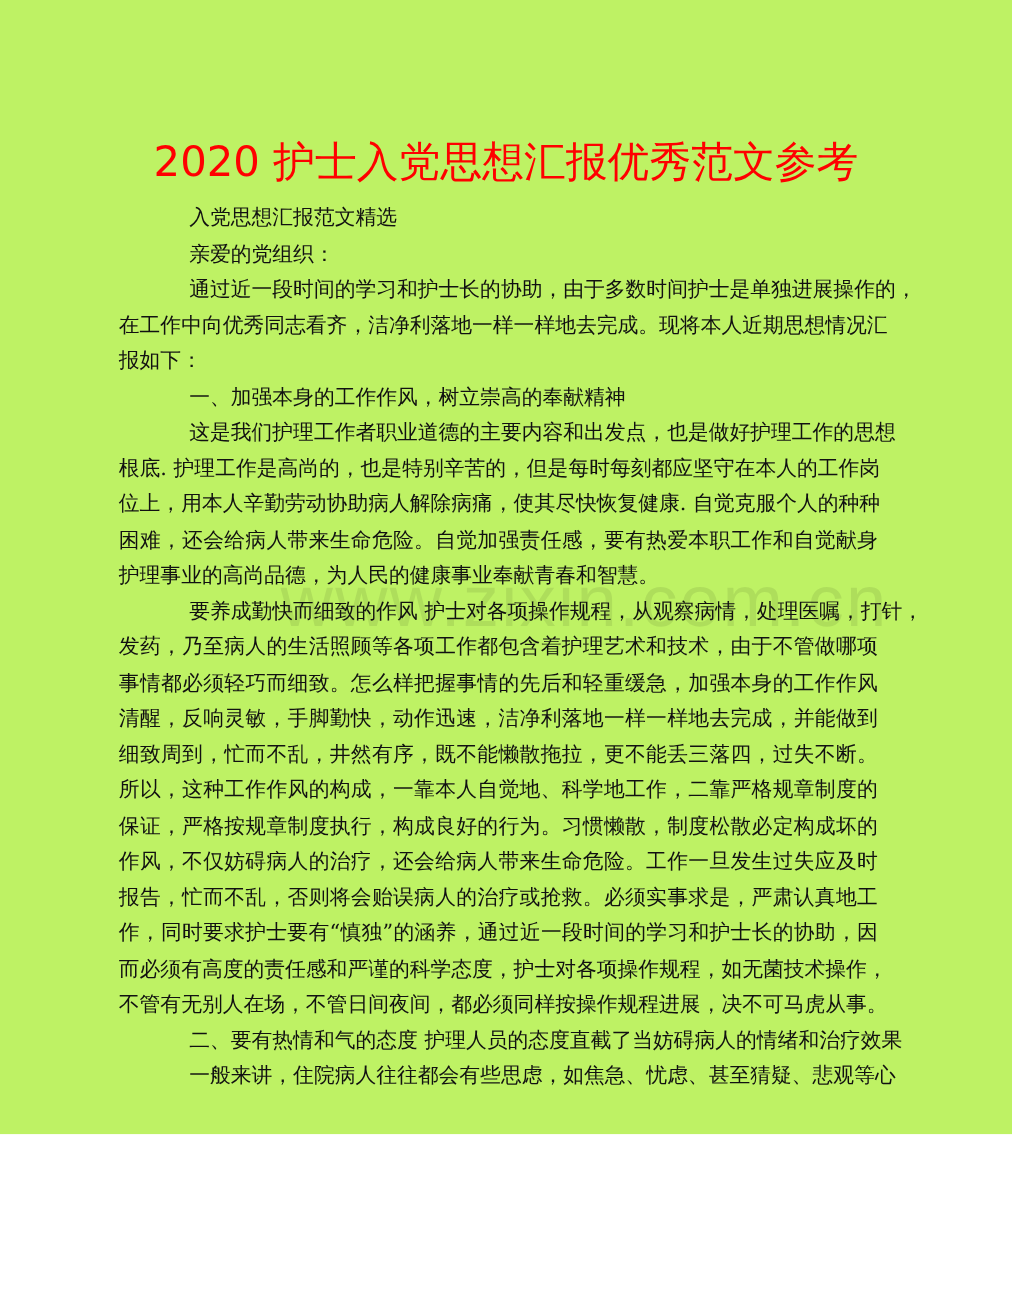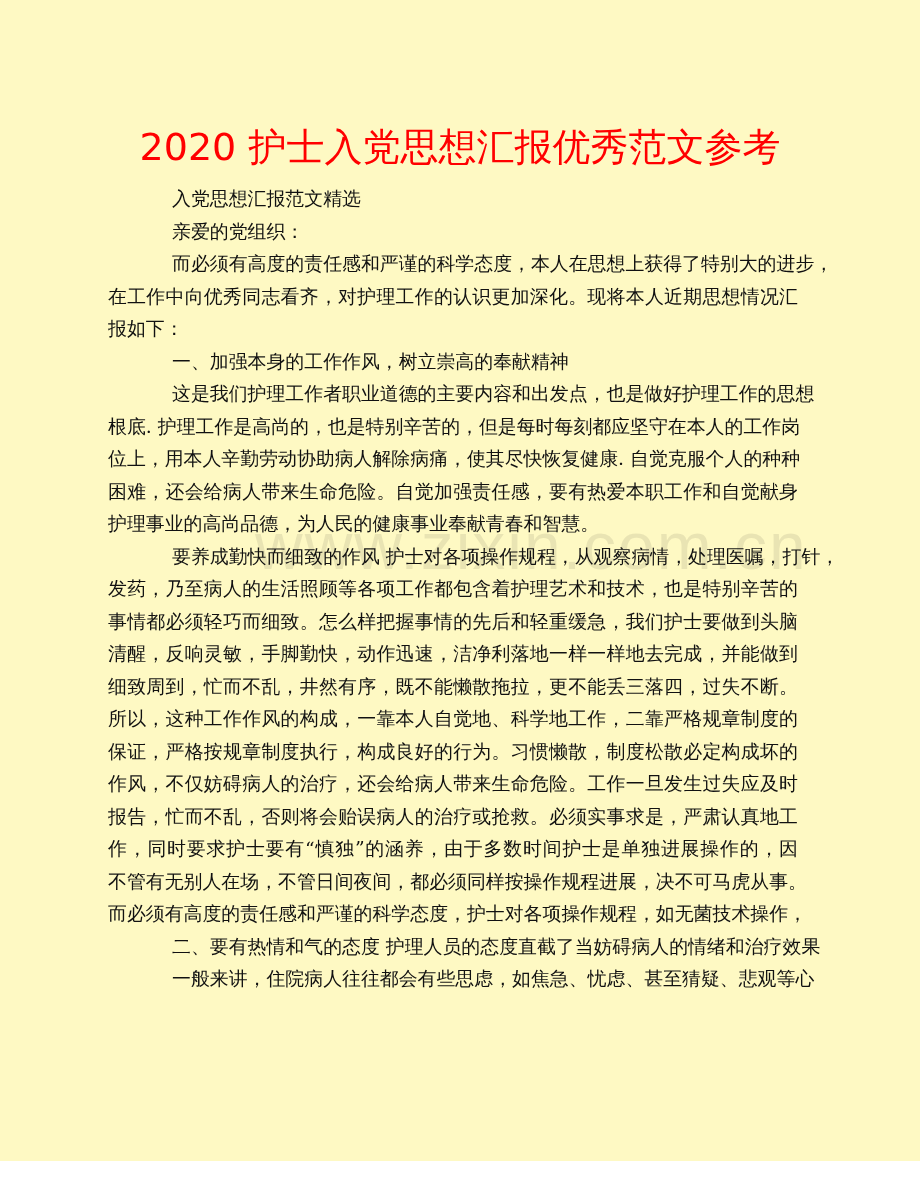--- a/index.html
+++ b/index.html
@@ -1,17 +1,17 @@
 <!DOCTYPE html>
 <html><head>
 <meta charset="utf-8">
 <style>
   html, body { margin: 0; padding: 0; background: #ffffff; }
   body { width: 920px; height: 1191px; position: relative; overflow: hidden; }
-  .page { position: absolute; left: 0; top: 0; width: 920px; height: 1161px; background: #fef9c3; }
+  .page { position: absolute; left: 0; top: 0; width: 920px; height: 1031px; background: #bef264; }
   .title {
     position: absolute; left: 0; top: 122px; width: 920px; text-align: center;
     font-family: "DejaVu Sans", "Liberation Sans", sans-serif;
     font-size: 38px; line-height: 50px; color: #ff0000; letter-spacing: 0px;
   }
   .body-text {
     position: absolute; left: 108px; top: 182px; width: 690px;
     font-family: "DejaVu Serif", "Liberation Serif", serif;
     font-size: 18.9px; line-height: 32.5px; color: #111111;
   }
@@ -28,37 +28,37 @@
 <body>
 
 <div class="page">
   <div class="title">2020 护士入党思想汇报优秀范文参考</div>
 
   <div class="watermark">www.zixin.com.cn</div>
 
   <div class="body-text">
     <div class="line indent last">入党思想汇报范文精选</div>
     <div class="line indent last">亲爱的党组织：</div>
-    <div class="line indent">而必须有高度的责任感和严谨的科学态度，本人在思想上获得了特别大的进步，</div>
-    <div class="line">在工作中向优秀同志看齐，对护理工作的认识更加深化。现将本人近期思想情况汇</div>
+    <div class="line indent">通过近一段时间的学习和护士长的协助，由于多数时间护士是单独进展操作的，</div>
+    <div class="line">在工作中向优秀同志看齐，洁净利落地一样一样地去完成。现将本人近期思想情况汇</div>
     <div class="line last">报如下：</div>
     <div class="line indent last">一、加强本身的工作作风，树立崇高的奉献精神</div>
     <div class="line indent">这是我们护理工作者职业道德的主要内容和出发点，也是做好护理工作的思想</div>
     <div class="line">根底. 护理工作是高尚的，也是特别辛苦的，但是每时每刻都应坚守在本人的工作岗</div>
     <div class="line">位上，用本人辛勤劳动协助病人解除病痛，使其尽快恢复健康. 自觉克服个人的种种</div>
     <div class="line">困难，还会给病人带来生命危险。自觉加强责任感，要有热爱本职工作和自觉献身</div>
     <div class="line last">护理事业的高尚品德，为人民的健康事业奉献青春和智慧。</div>
     <div class="line indent">要养成勤快而细致的作风 护士对各项操作规程，从观察病情，处理医嘱，打针，</div>
-    <div class="line">发药，乃至病人的生活照顾等各项工作都包含着护理艺术和技术，也是特别辛苦的</div>
-    <div class="line">事情都必须轻巧而细致。怎么样把握事情的先后和轻重缓急，我们护士要做到头脑</div>
+    <div class="line">发药，乃至病人的生活照顾等各项工作都包含着护理艺术和技术，由于不管做哪项</div>
+    <div class="line">事情都必须轻巧而细致。怎么样把握事情的先后和轻重缓急，加强本身的工作作风</div>
     <div class="line">清醒，反响灵敏，手脚勤快，动作迅速，洁净利落地一样一样地去完成，并能做到</div>
     <div class="line">细致周到，忙而不乱，井然有序，既不能懒散拖拉，更不能丢三落四，过失不断。</div>
     <div class="line">所以，这种工作作风的构成，一靠本人自觉地、科学地工作，二靠严格规章制度的</div>
     <div class="line">保证，严格按规章制度执行，构成良好的行为。习惯懒散，制度松散必定构成坏的</div>
     <div class="line">作风，不仅妨碍病人的治疗，还会给病人带来生命危险。工作一旦发生过失应及时</div>
     <div class="line">报告，忙而不乱，否则将会贻误病人的治疗或抢救。必须实事求是，严肃认真地工</div>
-    <div class="line">作，同时要求护士要有“慎独”的涵养，由于多数时间护士是单独进展操作的，因</div>
+    <div class="line">作，同时要求护士要有“慎独”的涵养，通过近一段时间的学习和护士长的协助，因</div>
+    <div class="line">而必须有高度的责任感和严谨的科学态度，护士对各项操作规程，如无菌技术操作，</div>
     <div class="line">不管有无别人在场，不管日间夜间，都必须同样按操作规程进展，决不可马虎从事。</div>
-    <div class="line">而必须有高度的责任感和严谨的科学态度，护士对各项操作规程，如无菌技术操作，</div>
     <div class="line indent">二、要有热情和气的态度 护理人员的态度直截了当妨碍病人的情绪和治疗效果</div>
     <div class="line indent">一般来讲，住院病人往往都会有些思虑，如焦急、忧虑、甚至猜疑、悲观等心</div>
   </div>
 </div>
 
 </body></html>

